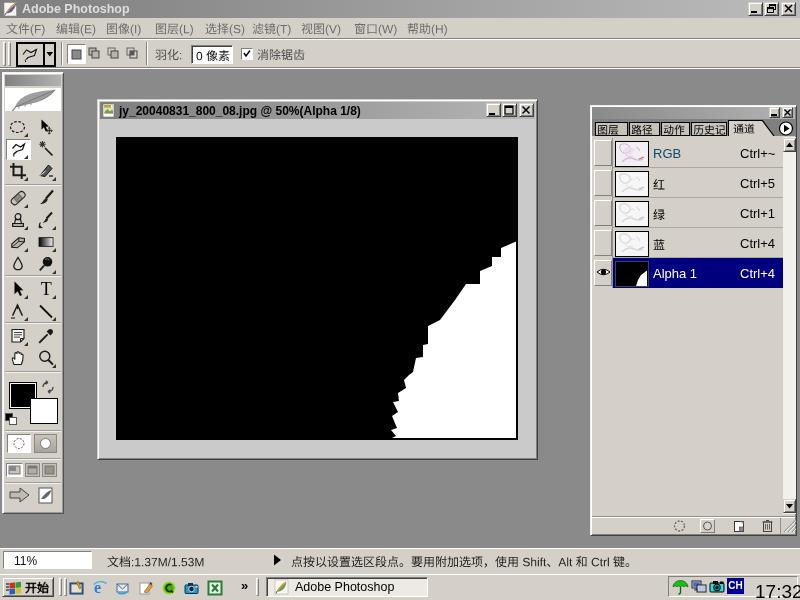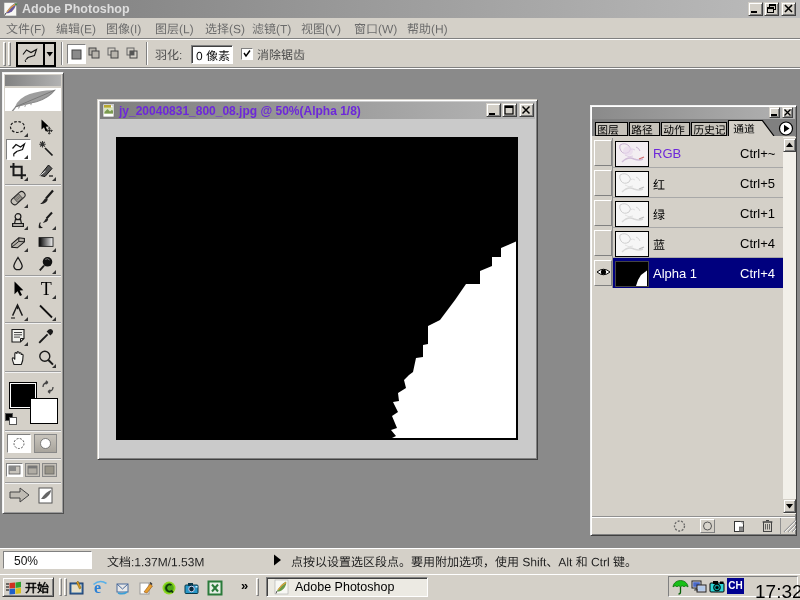--- a/index.html
+++ b/index.html
@@ -368,21 +368,21 @@
   </svg>
 <div class="abs" style="left:97px;top:99px;width:441px;height:361px;background:#CACACA;border:1px solid;border-color:#D4D0C8 #404040 #404040 #D4D0C8;box-shadow:inset 1px 1px 0 #fff,inset -1px -1px 0 #808080;"></div>
 <div class="abs" style="left:100px;top:102px;width:435px;height:17px;background:linear-gradient(90deg,#7E7E7E,#B6B6B6);"></div>
 <svg class="abs" style="left:102px;top:103px;" width="15" height="15">
 <rect x="1" y="1" width="11" height="13" fill="#fff" stroke="#777" stroke-width="0.7"></rect>
 <path d="M8 1 l4 0 0 4" fill="#ccc"></path>
 <rect x="2" y="4" width="9" height="7" fill="#d8e6c0"></rect>
 <path d="M2.5 9 l3 -3 2.5 2.5 2 -1.8 1 1.3 0 2.5 -8.5 0 Z" fill="#7a9a50"></path>
 <rect x="2" y="2" width="7" height="2.6" fill="#b8a830"></rect>
   </svg>
-<div class="abs" style="left:119px;top:104px;font-size:12px;font-weight:bold;color:#6d28d9;">jy_20040831_800_08.jpg @ 50%(Alpha 1/8)</div>
+<div class="abs" style="left:119px;top:104px;font-size:12px;font-weight:bold;color:#000000;">jy_20040831_800_08.jpg @ 50%(Alpha 1/8)</div>
 <div class="abs raised2 btnface" style="left:486px;top:103px;width:15px;height:14px;">
     <svg width="12" height="12">
       <rect x="2" y="9" width="6" height="2" fill="#000"></rect>
     </svg>
   </div>
 <div class="abs raised2 btnface" style="left:502px;top:103px;width:15px;height:14px;">
     <svg width="12" height="12">
       <rect x="2" y="2" width="8" height="8" fill="none" stroke="#000" stroke-width="1.2"></rect>
       <rect x="2" y="2" width="8" height="2" fill="#000"></rect>
     </svg>
@@ -455,21 +455,21 @@
     <svg width="32" height="24">
       <rect width="32" height="24" fill="#f3eef2"></rect>
 <path d="M4 3 q5 -3 9 1 q3 3 0 6 q-5 3 -8 -1 q-2 -3 -1 -6" fill="none" stroke="#c8b0d0" stroke-width="1"></path>
 <path d="M6 20 q6 -6 12 -3 q5 2 9 0" fill="none" stroke="#d0bcd8" stroke-width="1.5"></path>
 <path d="M14 8 q3 -2 5 0 M9 13 q4 3 8 1" fill="none" stroke="#d8c4e0" stroke-width="0.8"></path>
 <ellipse cx="12" cy="9" rx="5" ry="4.5" fill="#e8d8ec" opacity="0.7"></ellipse>
 <path d="M23 17 l5 -2" stroke="#d06a6a" stroke-width="1.3"></path>
       <path d="M20 5 q3 1 4 4" stroke="#c0a8cc" fill="none" stroke-width="0.9"></path>
     </svg>
   </div>
-<div class="abs" style="left:653px;top:146px;font-size:13px;color:#6d28d9;">RGB</div>
+<div class="abs" style="left:653px;top:146px;font-size:13px;color:#0c4a6e;">RGB</div>
 <div class="abs" style="left:740px;top:146px;font-size:13px;color:#000;">Ctrl+~</div>
 <div class="abs" style="left:592px;top:168px;width:21px;height:30px;background:#D4D0C8;border-right:1px solid #909090;"></div>
 <div class="abs" style="left:594px;top:170px;width:18px;height:26px;border:1px solid;border-color:#fff #808080 #808080 #fff;"></div>
 <div class="abs" style="left:613px;top:168px;width:170px;height:30px;background:#D4D0C8;border-bottom:1px solid #a8a8a8;"></div>
 <div class="abs" style="left:615px;top:171px;width:34px;height:26px;border:1px solid #000;background:#fff;">
     <svg width="32" height="24">
       <rect width="32" height="24" fill="#f6f6f6"></rect>
 <path d="M4 3 q5 -3 9 1 q3 3 0 6 q-5 3 -8 -1 q-2 -3 -1 -6" fill="none" stroke="#cfcfcf" stroke-width="1"></path>
 <path d="M6 20 q6 -6 12 -3 q5 2 9 0" fill="none" stroke="#d8d8d8" stroke-width="1.5"></path>
 <path d="M14 8 q3 -2 5 0 M9 13 q4 3 8 1" fill="none" stroke="#dcdcdc" stroke-width="0.8"></path>
@@ -566,21 +566,21 @@
     <path d="M1.5 4 h10 M5 2.5 h3" stroke="#444" stroke-width="1.2"></path>
     <path d="M4.5 6 v5.5 M6.5 6 v5.5 M8.5 6 v5.5" stroke="#444" stroke-width="0.8"></path>
   </svg>
 <div class="abs" style="left:780px;top:518px;width:1px;height:16px;background:#909090;"></div>
 <svg class="abs" style="left:783px;top:519px;" width="14" height="14">
     <path d="M13 1 L1 13 M13 5 L5 13 M13 9 L9 13" stroke="#999" stroke-width="1.2"></path>
     <path d="M13 2 L2 13 M13 6 L6 13 M13 10 L10 13" stroke="#fff" stroke-width="0.8"></path>
   </svg>
 <div class="abs" style="left:0;top:548px;width:800px;height:26px;background:#D4D0C8;border-top:1px solid #fff;"></div>
 <div class="abs" style="left:3px;top:551px;width:89px;height:18px;background:#fff;border:1px solid;border-color:#808080 #fff #fff #808080;"></div>
-<div class="abs" style="left:14px;top:554px;font-size:12px;color:#111;">50%</div>
+<div class="abs" style="left:14px;top:554px;font-size:12px;color:#111;">11%</div>
 <div style="position:absolute;left:107px;top:554px;">
     <svg width="97" height="16" viewBox="0 -12.0 97 15.6">
       <path fill="#222" d="M8.7 -7.6 9.6 -7.3Q8.9 -5.1 7.7 -3.5Q6.5 -1.9 4.8 -0.9Q3.2 0.2 1 0.9Q0.9 0.8 0.9 0.7Q0.8 0.5 0.6 0.3Q0.5 0.2 0.4 0.1Q2.6 -0.5 4.2 -1.5Q5.8 -2.5 6.9 -4Q8 -5.5 8.7 -7.6ZM3.2 -7.5Q3.9 -5.7 5.1 -4.1Q6.3 -2.6 7.9 -1.6Q9.5 -0.5 11.6 0Q11.5 0.1 11.4 0.3Q11.3 0.4 11.2 0.6Q11.1 0.7 11 0.9Q8.8 0.3 7.2 -0.8Q5.5 -2 4.4 -3.6Q3.2 -5.2 2.4 -7.2ZM0.6 -8H11.4V-7.1H0.6ZM5.1 -9.9 6 -10.2Q6.3 -9.7 6.6 -9.2Q6.8 -8.7 7 -8.3L6 -8Q5.9 -8.4 5.6 -8.9Q5.4 -9.4 5.1 -9.9Z M12.6 -7.5H16.7V-6.7H12.6ZM14.3 -10.1H15.2V0.9H14.3ZM14.2 -7 14.8 -6.8Q14.7 -6.1 14.5 -5.3Q14.2 -4.5 14 -3.8Q13.7 -3 13.4 -2.4Q13.1 -1.7 12.8 -1.3Q12.7 -1.5 12.6 -1.7Q12.4 -1.9 12.3 -2.1Q12.6 -2.5 12.9 -3.1Q13.2 -3.6 13.4 -4.3Q13.7 -5 13.9 -5.6Q14.1 -6.3 14.2 -7ZM15.1 -6.3Q15.2 -6.1 15.5 -5.8Q15.7 -5.5 15.9 -5.1Q16.2 -4.8 16.4 -4.5Q16.6 -4.2 16.7 -4L16.2 -3.3Q16.1 -3.6 15.9 -3.9Q15.7 -4.3 15.4 -4.6Q15.2 -5 15 -5.3Q14.8 -5.7 14.7 -5.9ZM19.5 -10H20.3V-5.2H19.5ZM22.2 -9.3 23.1 -9.1Q22.9 -8.6 22.7 -8Q22.4 -7.5 22.2 -7Q22 -6.6 21.8 -6.2L21 -6.4Q21.3 -6.8 21.5 -7.3Q21.7 -7.8 21.9 -8.3Q22.1 -8.9 22.2 -9.3ZM16.8 -9 17.5 -9.3Q17.7 -8.9 17.9 -8.4Q18.1 -7.9 18.3 -7.4Q18.5 -6.9 18.6 -6.6L17.8 -6.3Q17.7 -6.6 17.6 -7.1Q17.4 -7.6 17.2 -8.1Q17 -8.6 16.8 -9ZM16.7 -5.7H23V0.9H22.1V-4.8H16.7ZM16.8 -3.2H22.4V-2.4H16.8ZM16.4 -0.8H22.4V0.1H16.4Z M25.1 -5.1V-6.3H26.2V-5.1ZM25.1 0V-1.2H26.2V0Z M28.2 0V-0.9H30.4V-7.2L28.5 -5.9V-6.9L30.4 -8.3H31.4V-0.9H33.4V0Z M35.1 0V-1.3H36.2V0Z M43.5 -2.3Q43.5 -1.1 42.8 -0.5Q42 0.1 40.7 0.1Q39.4 0.1 38.7 -0.4Q37.9 -1 37.8 -2.1L38.9 -2.2Q39.1 -0.8 40.7 -0.8Q41.5 -0.8 41.9 -1.1Q42.4 -1.5 42.4 -2.3Q42.4 -3 41.9 -3.4Q41.4 -3.7 40.4 -3.7H39.8V-4.7H40.4Q41.2 -4.7 41.7 -5Q42.2 -5.4 42.2 -6.1Q42.2 -6.7 41.8 -7.1Q41.4 -7.5 40.6 -7.5Q39.9 -7.5 39.5 -7.2Q39.1 -6.8 39 -6.1L37.9 -6.2Q38.1 -7.2 38.8 -7.8Q39.5 -8.4 40.6 -8.4Q41.9 -8.4 42.6 -7.8Q43.3 -7.2 43.3 -6.2Q43.3 -5.4 42.8 -4.9Q42.4 -4.4 41.5 -4.2V-4.2Q42.5 -4.1 43 -3.6Q43.5 -3.1 43.5 -2.3Z M50.1 -7.4Q48.8 -5.5 48.3 -4.4Q47.8 -3.3 47.5 -2.2Q47.3 -1.1 47.3 0H46.2Q46.2 -1.6 46.8 -3.3Q47.5 -5.1 49.1 -7.4H44.6V-8.3H50.1Z M58.7 0V-5.5Q58.7 -6.4 58.7 -7.3Q58.5 -6.2 58.2 -5.6L56.1 0H55.3L53.2 -5.6L52.8 -6.6L52.6 -7.3L52.6 -6.6L52.7 -5.5V0H51.7V-8.3H53.1L55.3 -2.5Q55.5 -2.2 55.6 -1.8Q55.7 -1.4 55.7 -1.2Q55.8 -1.5 55.9 -1.9Q56.1 -2.4 56.1 -2.5L58.3 -8.3H59.7V0Z M60.7 0.1 63.1 -8.7H64L61.6 0.1Z M64.9 0V-0.9H67V-7.2L65.2 -5.9V-6.9L67.1 -8.3H68.1V-0.9H70.1V0Z M71.8 0V-1.3H72.9V0Z M80.2 -2.7Q80.2 -1.4 79.4 -0.6Q78.6 0.1 77.3 0.1Q76.1 0.1 75.4 -0.4Q74.7 -0.9 74.5 -1.8L75.6 -2Q75.9 -0.7 77.3 -0.7Q78.1 -0.7 78.6 -1.3Q79.1 -1.8 79.1 -2.7Q79.1 -3.4 78.6 -3.9Q78.1 -4.4 77.3 -4.4Q76.9 -4.4 76.5 -4.3Q76.1 -4.1 75.8 -3.8H74.7L75 -8.3H79.7V-7.4H76L75.8 -4.7Q76.5 -5.3 77.5 -5.3Q78.8 -5.3 79.5 -4.6Q80.2 -3.8 80.2 -2.7Z M86.8 -2.3Q86.8 -1.1 86.1 -0.5Q85.4 0.1 84 0.1Q82.8 0.1 82 -0.4Q81.3 -1 81.2 -2.1L82.2 -2.2Q82.5 -0.8 84 -0.8Q84.8 -0.8 85.3 -1.1Q85.8 -1.5 85.8 -2.3Q85.8 -3 85.2 -3.4Q84.7 -3.7 83.7 -3.7H83.1V-4.7H83.7Q84.6 -4.7 85.1 -5Q85.5 -5.4 85.5 -6.1Q85.5 -6.7 85.1 -7.1Q84.8 -7.5 84 -7.5Q83.3 -7.5 82.9 -7.2Q82.4 -6.8 82.4 -6.1L81.3 -6.2Q81.4 -7.2 82.1 -7.8Q82.9 -8.4 84 -8.4Q85.2 -8.4 85.9 -7.8Q86.6 -7.2 86.6 -6.2Q86.6 -5.4 86.2 -4.9Q85.7 -4.4 84.9 -4.2V-4.2Q85.8 -4.1 86.3 -3.6Q86.8 -3.1 86.8 -2.3Z M95.4 0V-5.5Q95.4 -6.4 95.4 -7.3Q95.1 -6.2 94.9 -5.6L92.8 0H92L89.8 -5.6L89.5 -6.6L89.3 -7.3L89.3 -6.6L89.4 -5.5V0H88.4V-8.3H89.8L92 -2.5Q92.1 -2.2 92.3 -1.8Q92.4 -1.4 92.4 -1.2Q92.4 -1.5 92.6 -1.9Q92.7 -2.4 92.8 -2.5L95 -8.3H96.4V0Z"></path>
     </svg>
   </div>
 <svg class="abs" style="left:272px;top:553px;" width="10" height="14">
     <path d="M2 1.5 L9 7 L2 12.5 Z" fill="#000"></path>
   </svg>
 <div style="position:absolute;left:291px;top:554px;">
     <svg width="346" height="16" viewBox="0 -12.0 346 15.6">

